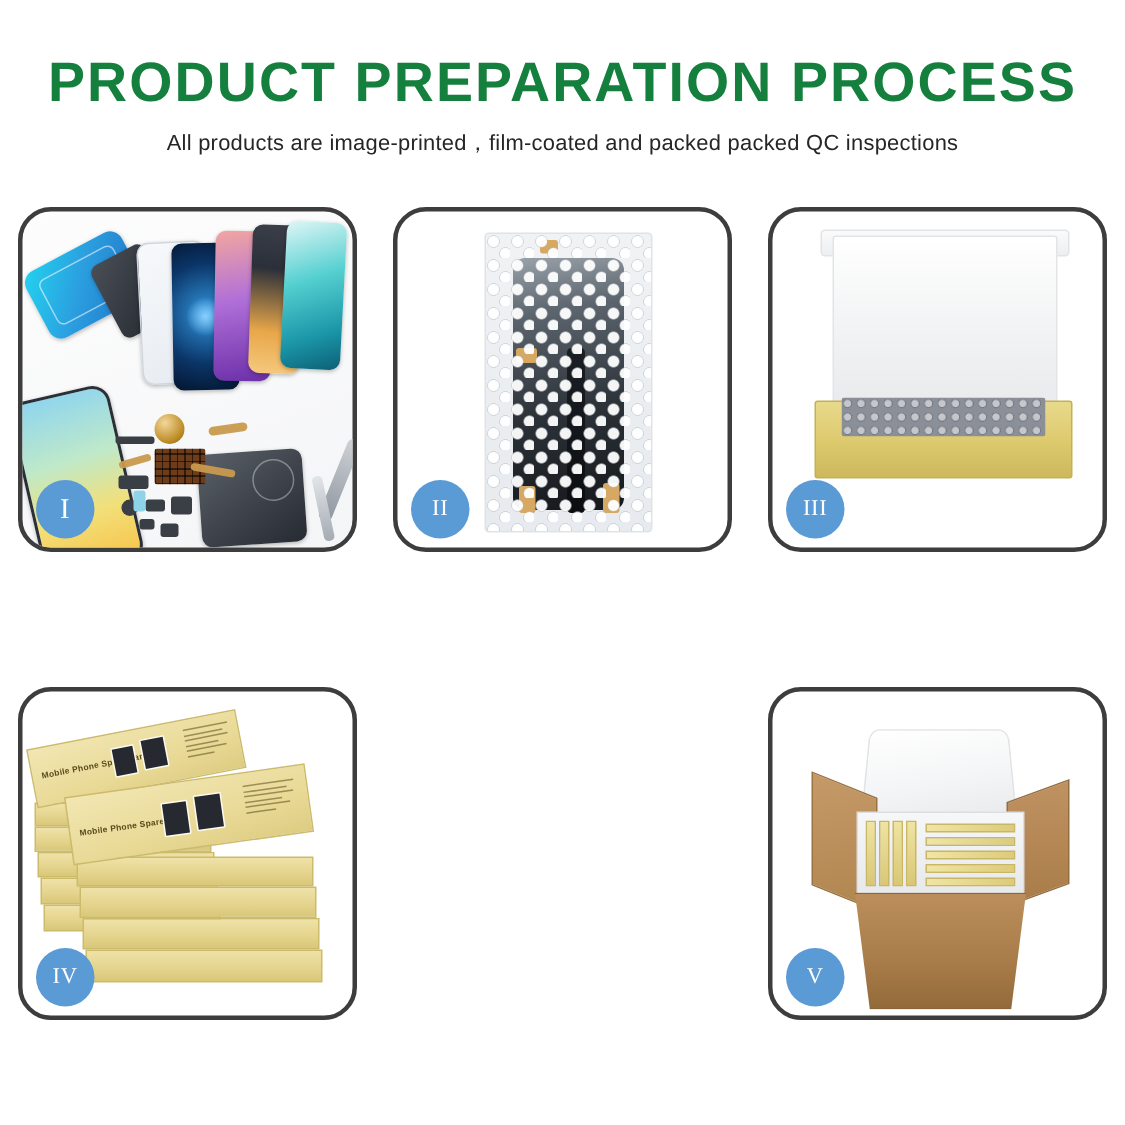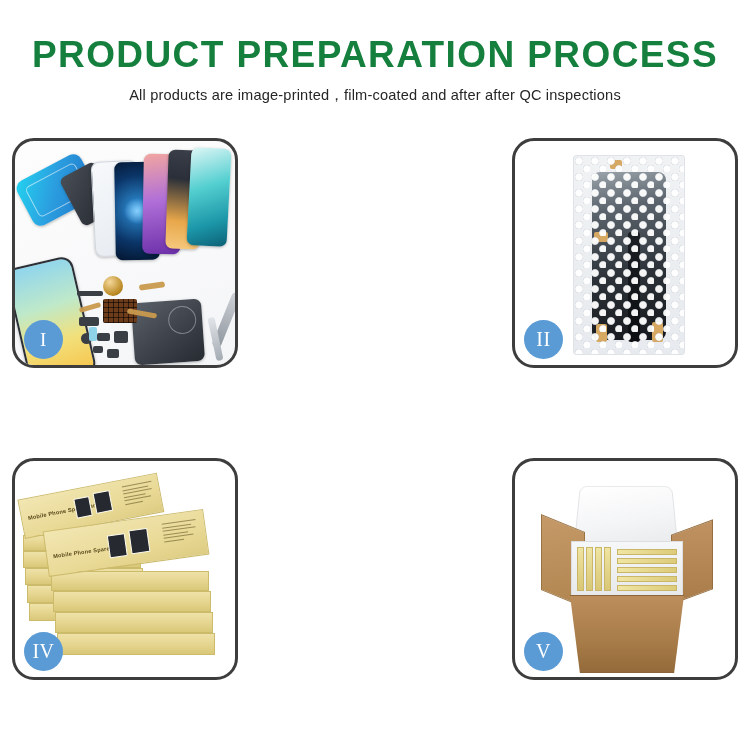--- a/index.html
+++ b/index.html
@@ -44,21 +44,21 @@
   
   .badge {
     position: absolute; left: 9px; bottom: 6px;
     width: 39px; height: 39px; border-radius: 50%;
     background: #5b9bd5;
     display: flex; align-items: center; justify-content: center;
     color: #ffffff; font-size: 19px; letter-spacing: .5px;
     font-family: "Liberation Serif", serif;
     z-index: 9;
   }
-  .badge.sm { font-size: 20px; }
+  .badge.sm { font-size: 15px; }
 
   
   .p1 { background: linear-gradient(160deg,#fdfdfd 0%,#f4f5f7 100%); }
   .ph { position: absolute; border-radius: 7px; box-shadow: 0 1px 3px rgba(0,0,0,.28); }
   .ph-film {
     left: 6px; top: 24px; width: 72px; height: 50px;
     background: linear-gradient(130deg,#23d3ef 0%,#2b9fe0 45%,#1f6fc4 100%);
     transform: rotate(-28deg); border-radius: 9px;
   }
   .ph-film:after{
@@ -300,21 +300,21 @@
     background: rgba(150,118,74,.6);
   }
 </style>
 </head>
 <body>
 
 <div class="page">
 
   <div class="header">
     <div class="title">PRODUCT PREPARATION PROCESS</div>
-    <div class="subtitle">All products are image-printed，film-coated and after after QC inspections</div>
+    <div class="subtitle">All products are image-printed，film-coated and packed packed QC inspections</div>
   </div>
 
   <div class="grid">
 
     <div class="row r1">
 
       <div class="panel p1">
         <div class="photo">
           <div class="ph ph-film"></div>
           <div class="ph ph-dark"></div>
@@ -353,20 +353,31 @@
             <div class="tape" style="left:36px;top:4px;width:12px;height:9px;"></div>
             <div class="tape" style="left:20px;top:76px;width:14px;height:10px;"></div>
             <div class="tape" style="left:22px;top:168px;width:11px;height:18px;"></div>
             <div class="tape" style="left:78px;top:166px;width:11px;height:20px;"></div>
             <div class="bub"></div>
           </div>
         </div>
         <div class="badge sm">II</div>
       </div>
 
+      <div class="panel p3">
+        <div class="photo">
+          <div class="lid3-flap"></div>
+          <div class="lid3"></div>
+          <div class="box3-edgeL"></div>
+          <div class="box3-edgeR"></div>
+          <div class="box3-body"></div>
+          <div class="box3-inner"></div>
+        </div>
+        <div class="badge sm">III</div>
+      </div>
 
     </div>
 
     <div class="row r2">
 
       <div class="panel tall p4">
         <div class="photo">
           <div class="stack">
 
             <div class="kbox" style="left:2px;top:62px;width:118px;height:16px;"></div>

